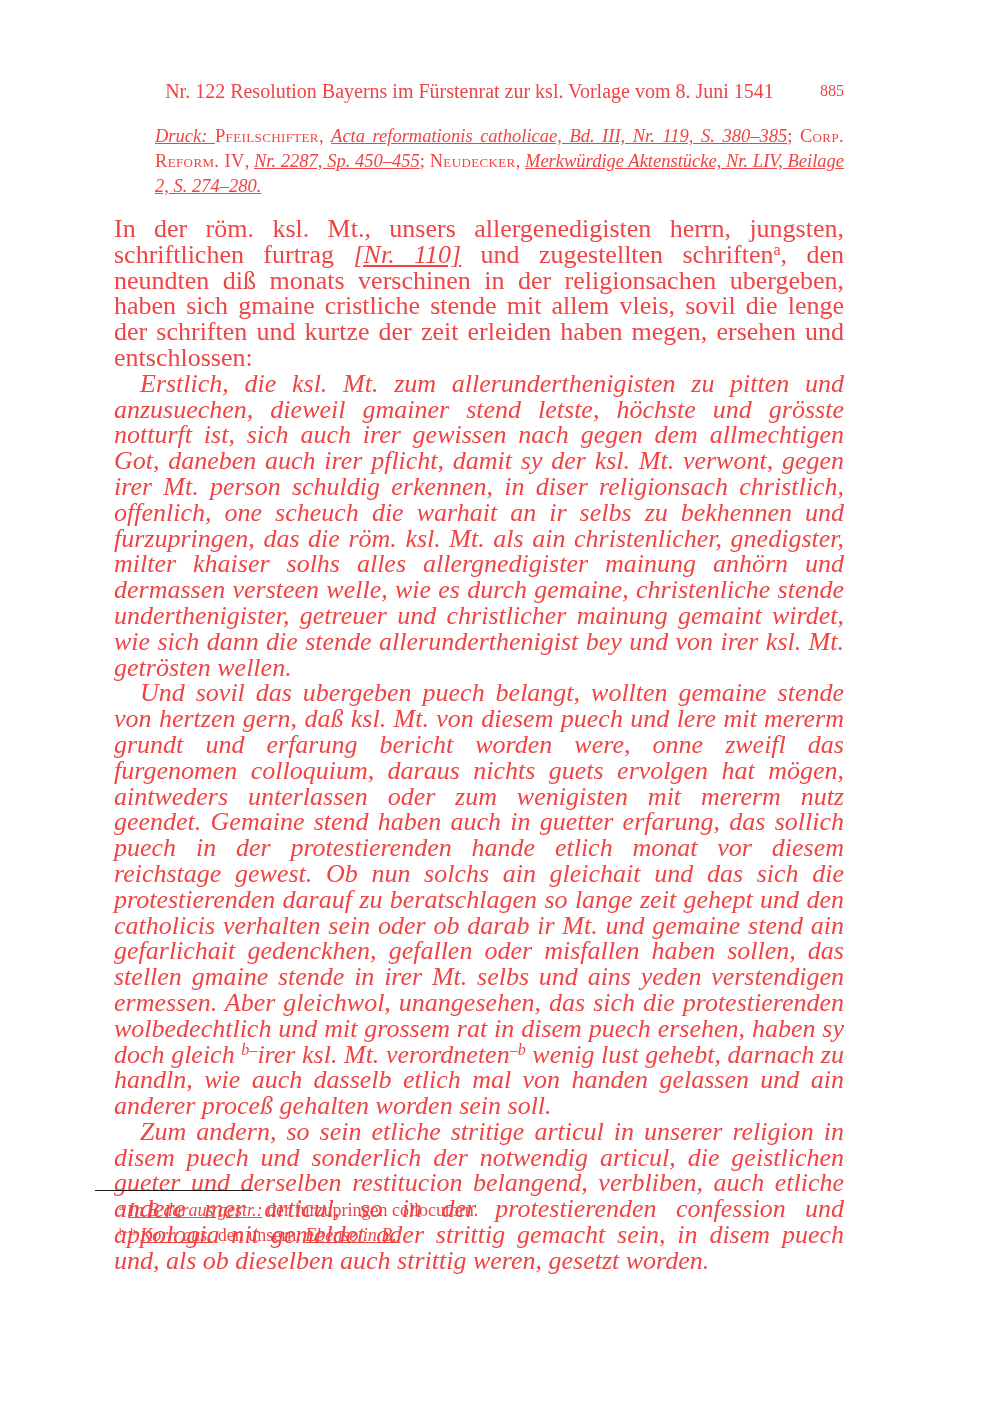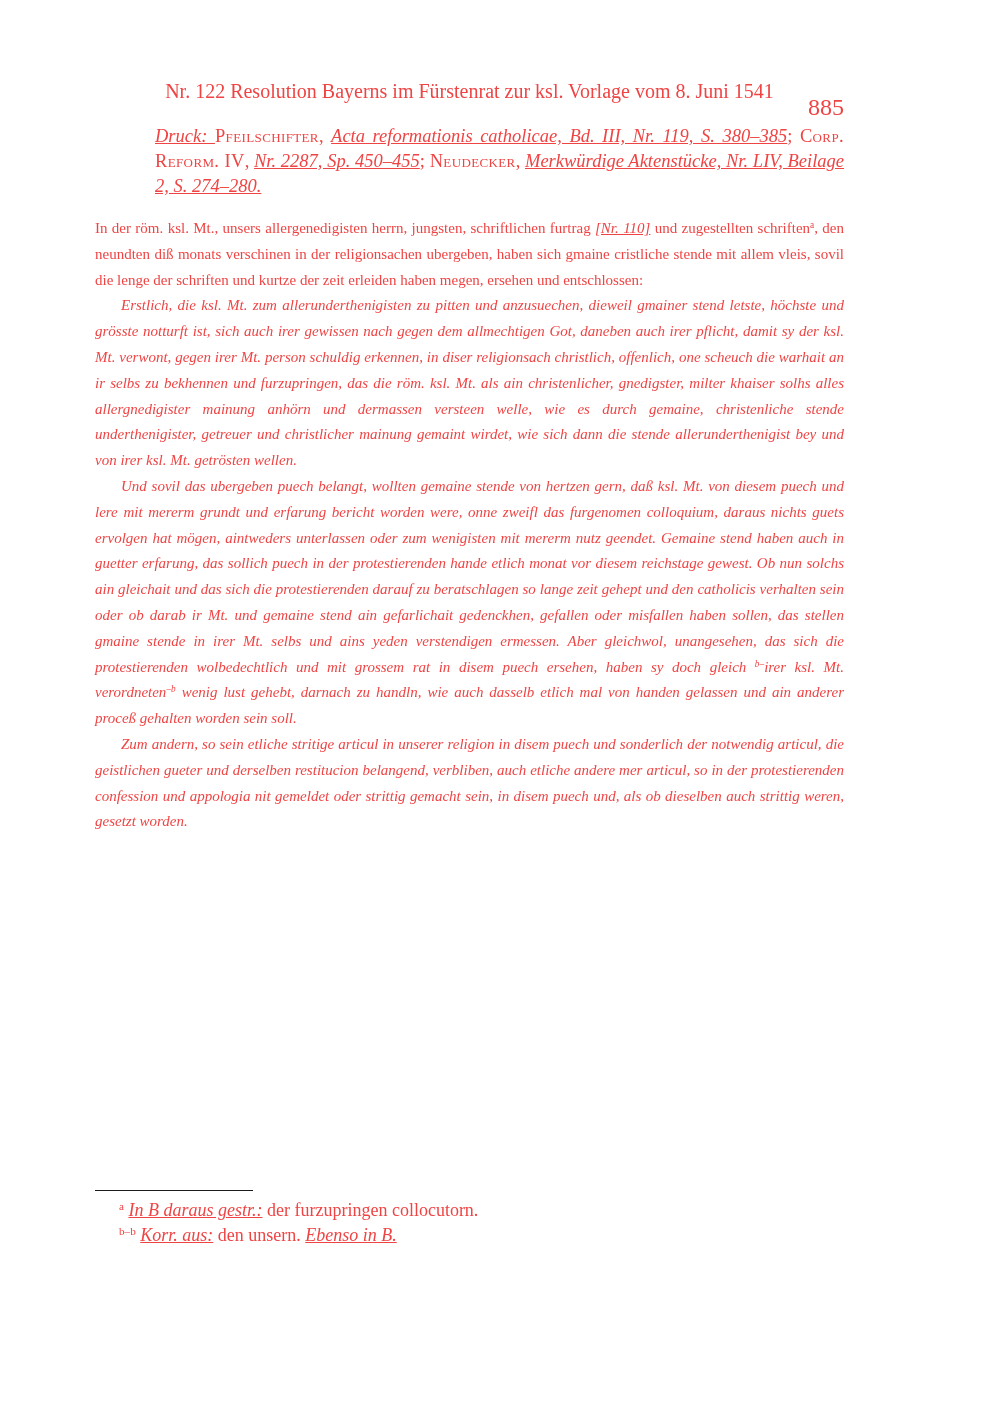--- a/index.html
+++ b/index.html
@@ -22,36 +22,37 @@
   .running-head {
     position: relative;
     font-size: 20px;
     line-height: 26px;
     text-align: center;
     white-space: nowrap;
   }
   .running-head .page-num {
     position: absolute;
     right: 0;
-    top: 16px;
-    font-size: 24px;
+    top: 0;
+    font-size: 16px;
     text-align: center;
   }
   .citation {
     margin: 20px 0 17px 0;
     padding-left: 60px;
     font-size: 18.5px;
     line-height: 25px;
     text-align: justify;
   }
   .body-text {
-    font-size: 15px;
+    font-size: 26px;
     line-height: 25.8px;
     text-align: justify;
     hyphens: auto;
+    margin-left: 19px;
     -webkit-hyphens: auto;
   }
   .para { text-align: justify; }
   .para.indent { text-indent: 26px; font-style: italic; }
   .footnotes {
     position: absolute;
     left: 95px;
     top: 1190px;
     width: 749px;
     font-size: 18px;

